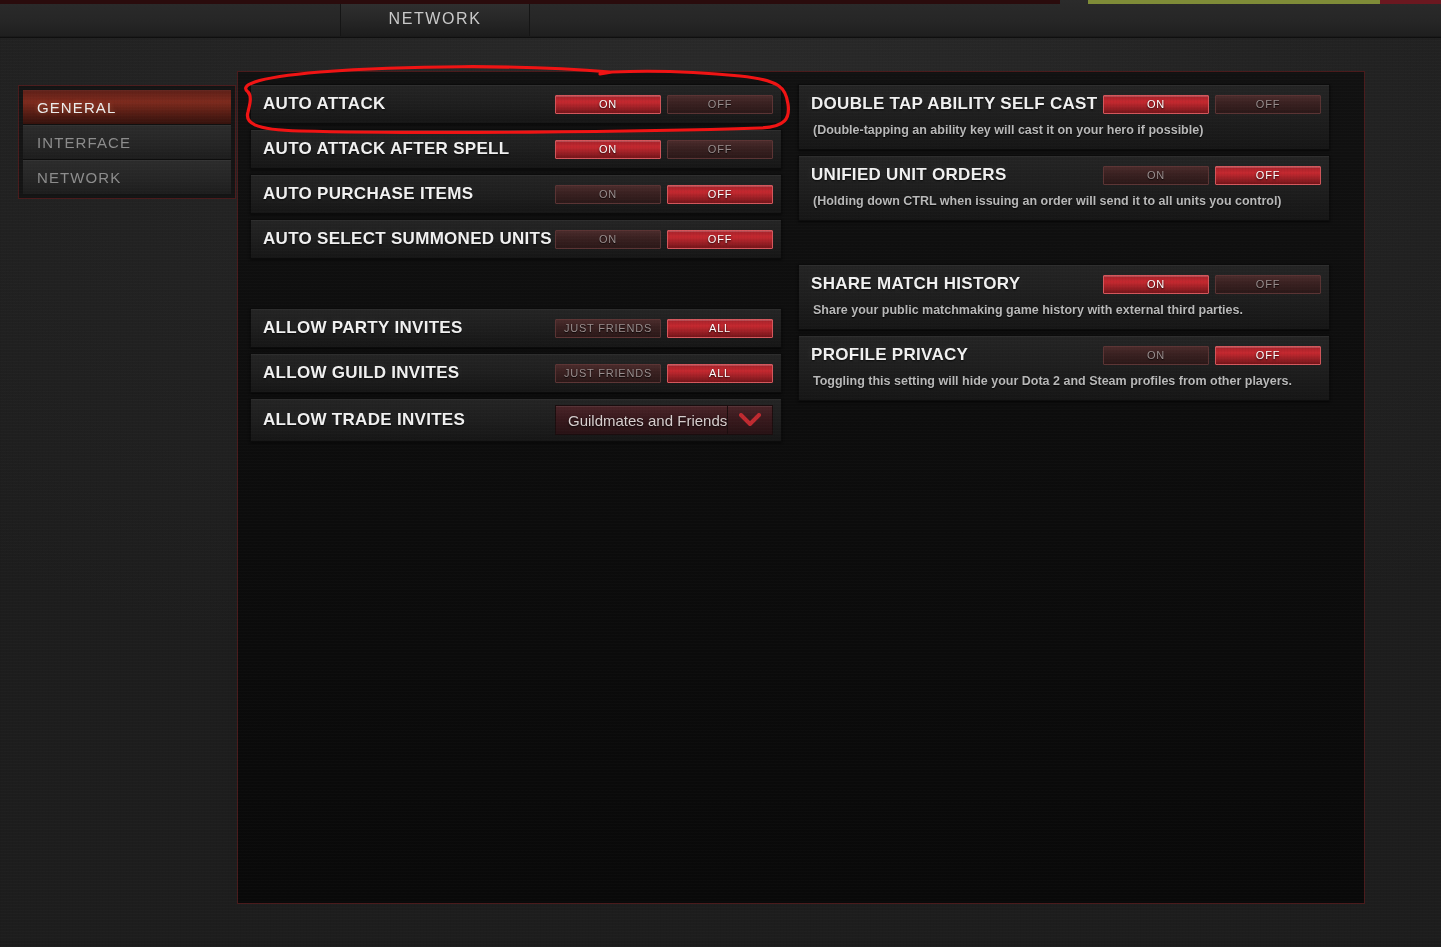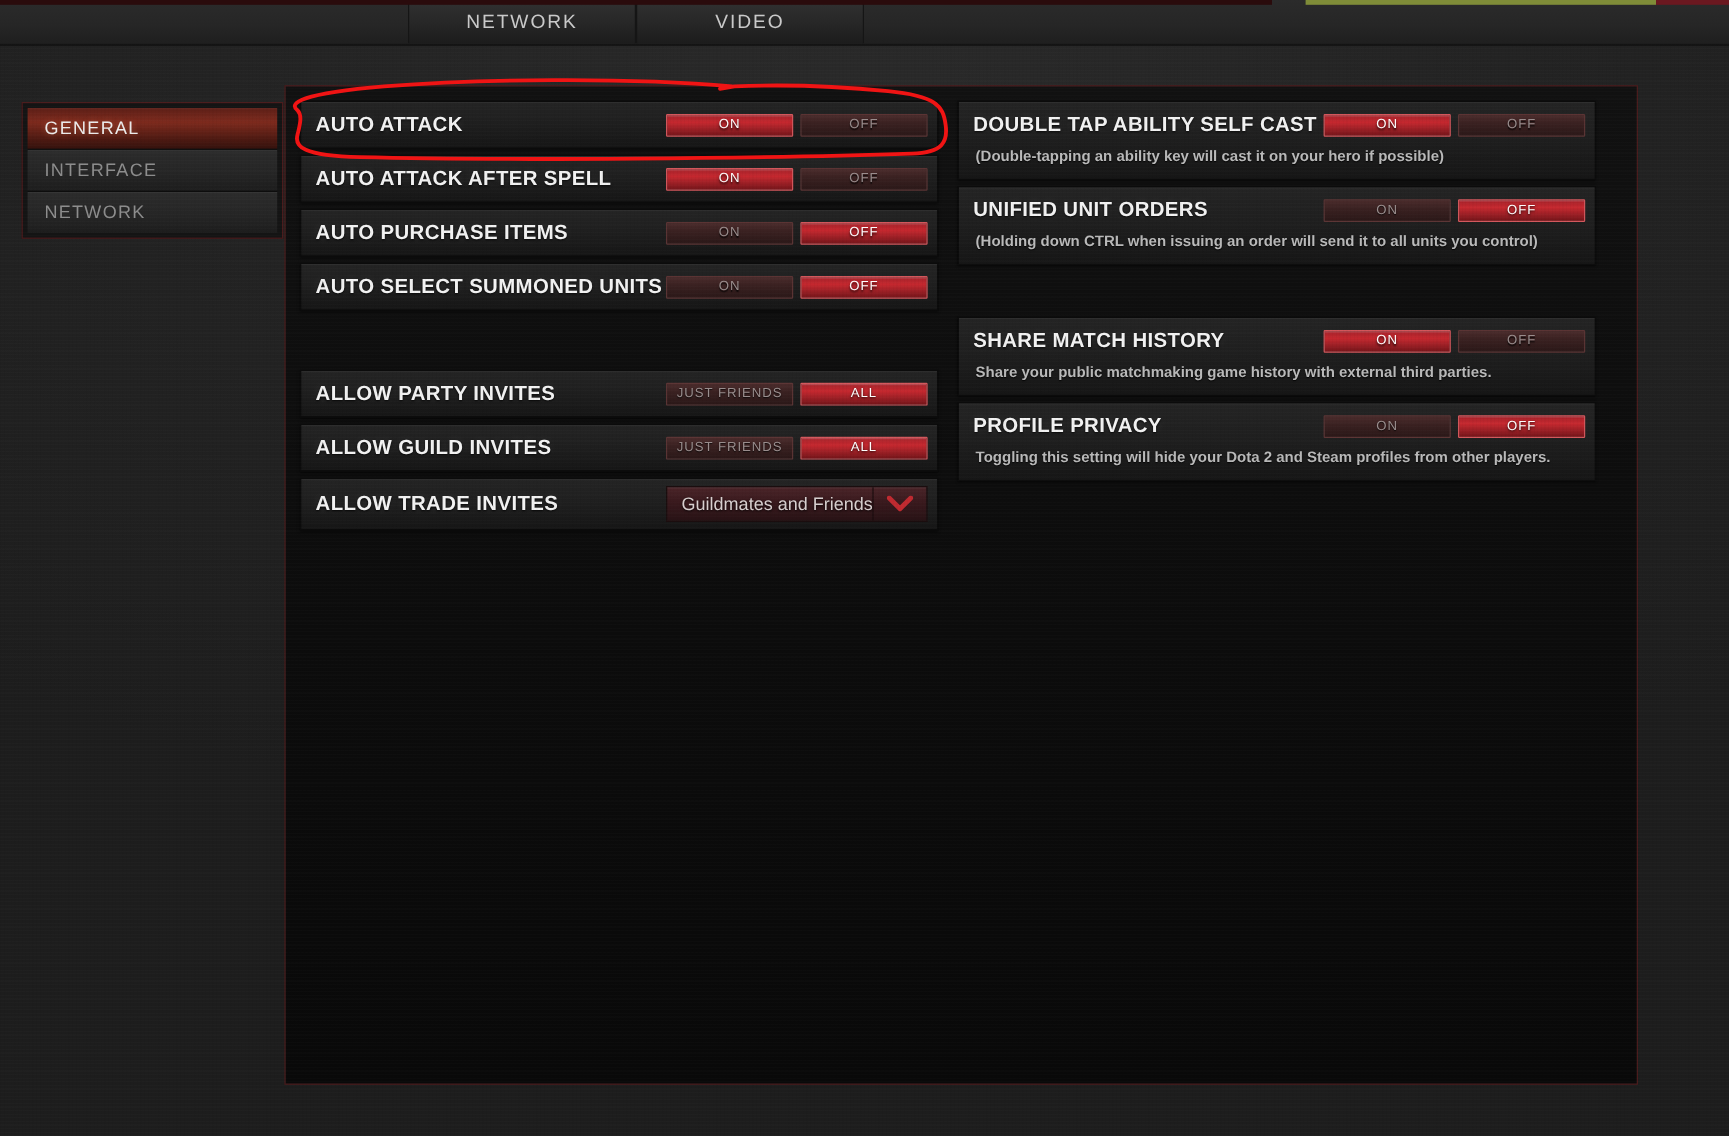--- a/index.html
+++ b/index.html
@@ -253,23 +253,20 @@
 <div id="app">
 
   <div class="top-strip left-red"></div>
   <div class="top-strip olive"></div>
   <div class="top-strip right-red"></div>
 
   <div id="tabbar">
     <div class="tabs">
       <div class="tab">
         <span>NETWORK</span>
-      </div>
-      <div class="tab">
-        <span>VIDEO</span>
       </div>
     </div>
   </div>
 
   <div id="sidebar">
     <div class="side-item active">
       <span>GENERAL</span>
     </div>
     <div class="side-item">
       <span>INTERFACE</span>

